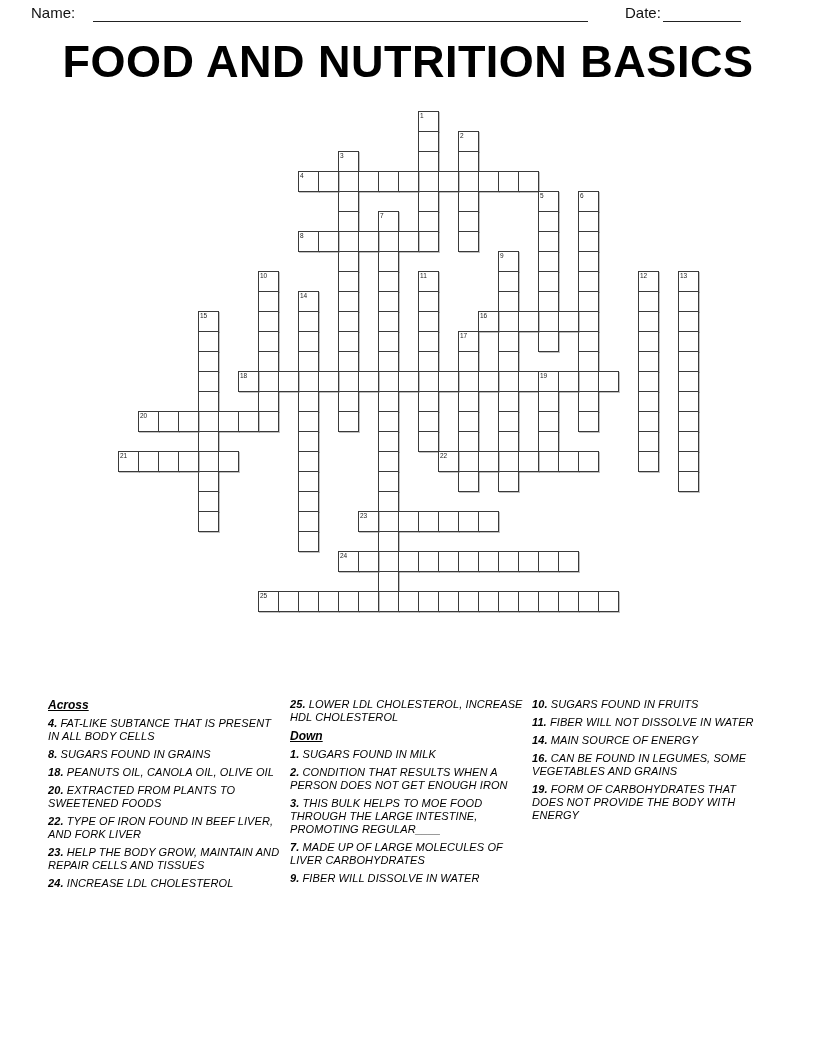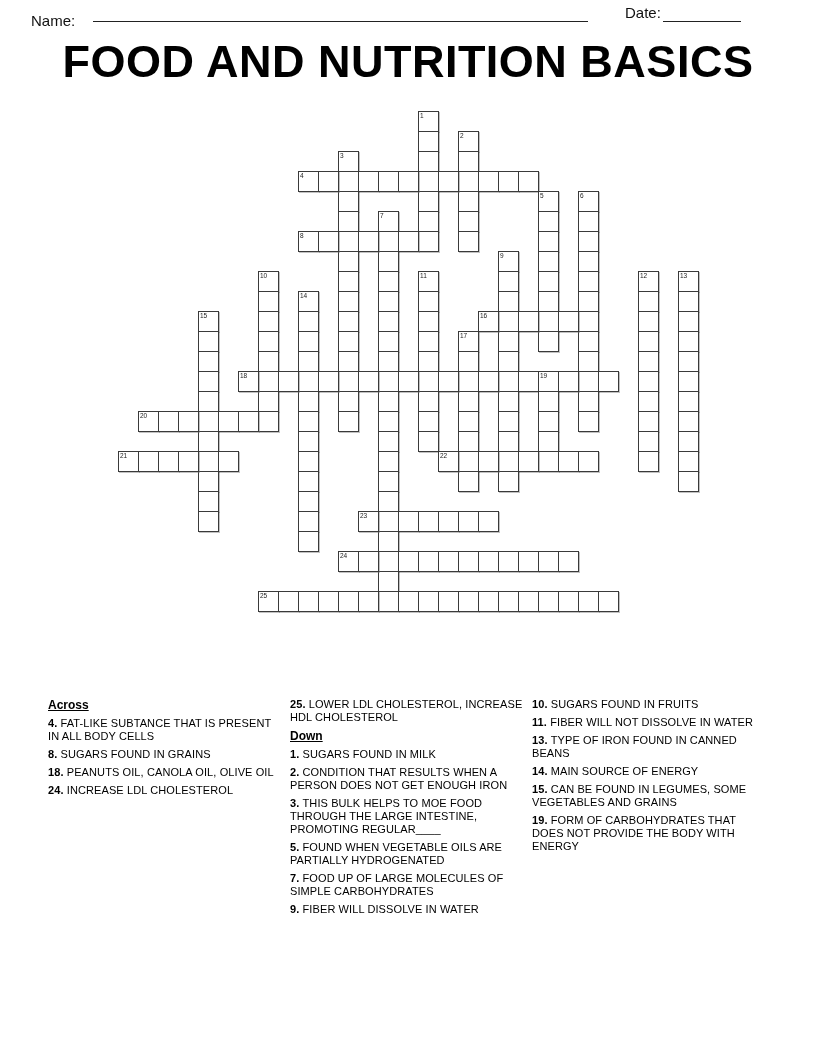--- a/index.html
+++ b/index.html
@@ -12,31 +12,31 @@
   #title{position:absolute;left:0;top:36px;width:816px;text-align:center;
          font-size:45px;font-weight:bold;letter-spacing:0.5px;color:#000;}
   
   #grid{position:absolute;left:98px;top:111px;width:620px;height:520px;}
   .cell{position:absolute;width:21px;height:21px;box-sizing:border-box;
         background:#fff;border:1.6px solid #3a3a3a;box-shadow:1px 1px 0 rgba(120,120,120,.45);}
   .cellnum{position:absolute;left:1px;top:0px;font-size:6.5px;line-height:7px;color:#222;
            font-family:"Liberation Sans",sans-serif;}
   
   #clues{position:absolute;left:48px;top:698px;width:726px;display:flex;}
-  .clue-col{width:238px;margin-right:5px;}
+  .clue-col{width:238px;margin-right:5px;font-style:italic;}
   .clue-head{font-size:12px;font-weight:bold;text-decoration:underline;margin:0 0 5px 0;}
   .clue{font-size:11px;line-height:13px;margin:0 0 5px 0;letter-spacing:0.1px;}
   .clue b{font-weight:bold;}
 </style>
 </head>
 <body>
 
 <div id="page">
 
-  <span class="hdr-label" style="left:31px;top:12px;">Name:</span>
+  <span class="hdr-label" style="left:31px;top:4px;">Name:</span>
   <div class="fill-line" style="left:93px;top:5px;width:495px;"></div>
   <span class="hdr-label" style="left:625px;top:4px;">Date:</span>
   <div class="fill-line" style="left:663px;top:5px;width:78px;"></div>
 
   <div id="title">FOOD AND NUTRITION BASICS</div>
 
   <div id="grid">
       <div class="cell" style="left: 320px; top: 0px;">
         <span class="cellnum">1</span>
       </div>
@@ -317,35 +317,36 @@
       <div class="cell" style="left: 480px; top: 480px;"></div>
       <div class="cell" style="left: 500px; top: 480px;"></div>
     </div>
 
   <div id="clues">
     <div class="clue-col">
         <div class="clue-head">Across</div>
         <div class="clue"><b>4. </b><span>FAT-LIKE SUBTANCE THAT IS PRESENT IN ALL BODY CELLS</span></div>
         <div class="clue"><b>8. </b><span>SUGARS FOUND IN GRAINS</span></div>
         <div class="clue"><b>18. </b><span>PEANUTS OIL, CANOLA OIL, OLIVE OIL</span></div>
+        <div class="clue"><b>20. </b><span>EXTRACTED FROM PLANTS TO SWEETENED FOODS</span></div>
+        <div class="clue"><b>22. </b><span>TYPE OF IRON FOUND IN BEEF LIVER, AND FORK LIVER</span></div>
+        <div class="clue"><b>23. </b><span>HELP THE BODY GROW, MAINTAIN AND REPAIR CELLS AND TISSUES</span></div>
         <div class="clue"><b>24. </b><span>INCREASE LDL CHOLESTEROL</span></div>
       </div>
     <div class="clue-col">
         <div class="clue"><b>25. </b><span>LOWER LDL CHOLESTEROL, INCREASE HDL CHOLESTEROL</span></div>
         <div class="clue-head">Down</div>
         <div class="clue"><b>1. </b><span>SUGARS FOUND IN MILK</span></div>
         <div class="clue"><b>2. </b><span>CONDITION THAT RESULTS WHEN A PERSON DOES NOT GET ENOUGH IRON</span></div>
         <div class="clue"><b>3. </b><span>THIS BULK HELPS TO MOE FOOD THROUGH THE LARGE INTESTINE, PROMOTING REGULAR____</span></div>
-        <div class="clue"><b>5. </b><span>FOUND WHEN VEGETABLE OILS ARE PARTIALLY HYDROGENATED</span></div>
-        <div class="clue"><b>7. </b><span>FOOD UP OF LARGE MOLECULES OF SIMPLE CARBOHYDRATES</span></div>
+        <div class="clue"><b>7. </b><span>MADE UP OF LARGE MOLECULES OF LIVER CARBOHYDRATES</span></div>
         <div class="clue"><b>9. </b><span>FIBER WILL DISSOLVE IN WATER</span></div>
       </div>
     <div class="clue-col">
         <div class="clue"><b>10. </b><span>SUGARS FOUND IN FRUITS</span></div>
         <div class="clue"><b>11. </b><span>FIBER WILL NOT DISSOLVE IN WATER</span></div>
-        <div class="clue"><b>13. </b><span>TYPE OF IRON FOUND IN CANNED BEANS</span></div>
         <div class="clue"><b>14. </b><span>MAIN SOURCE OF ENERGY</span></div>
-        <div class="clue"><b>15. </b><span>CAN BE FOUND IN LEGUMES, SOME VEGETABLES AND GRAINS</span></div>
+        <div class="clue"><b>16. </b><span>CAN BE FOUND IN LEGUMES, SOME VEGETABLES AND GRAINS</span></div>
         <div class="clue"><b>19. </b><span>FORM OF CARBOHYDRATES THAT DOES NOT PROVIDE THE BODY WITH ENERGY</span></div>
       </div>
   </div>
 
 </div>
 
 </body></html>

